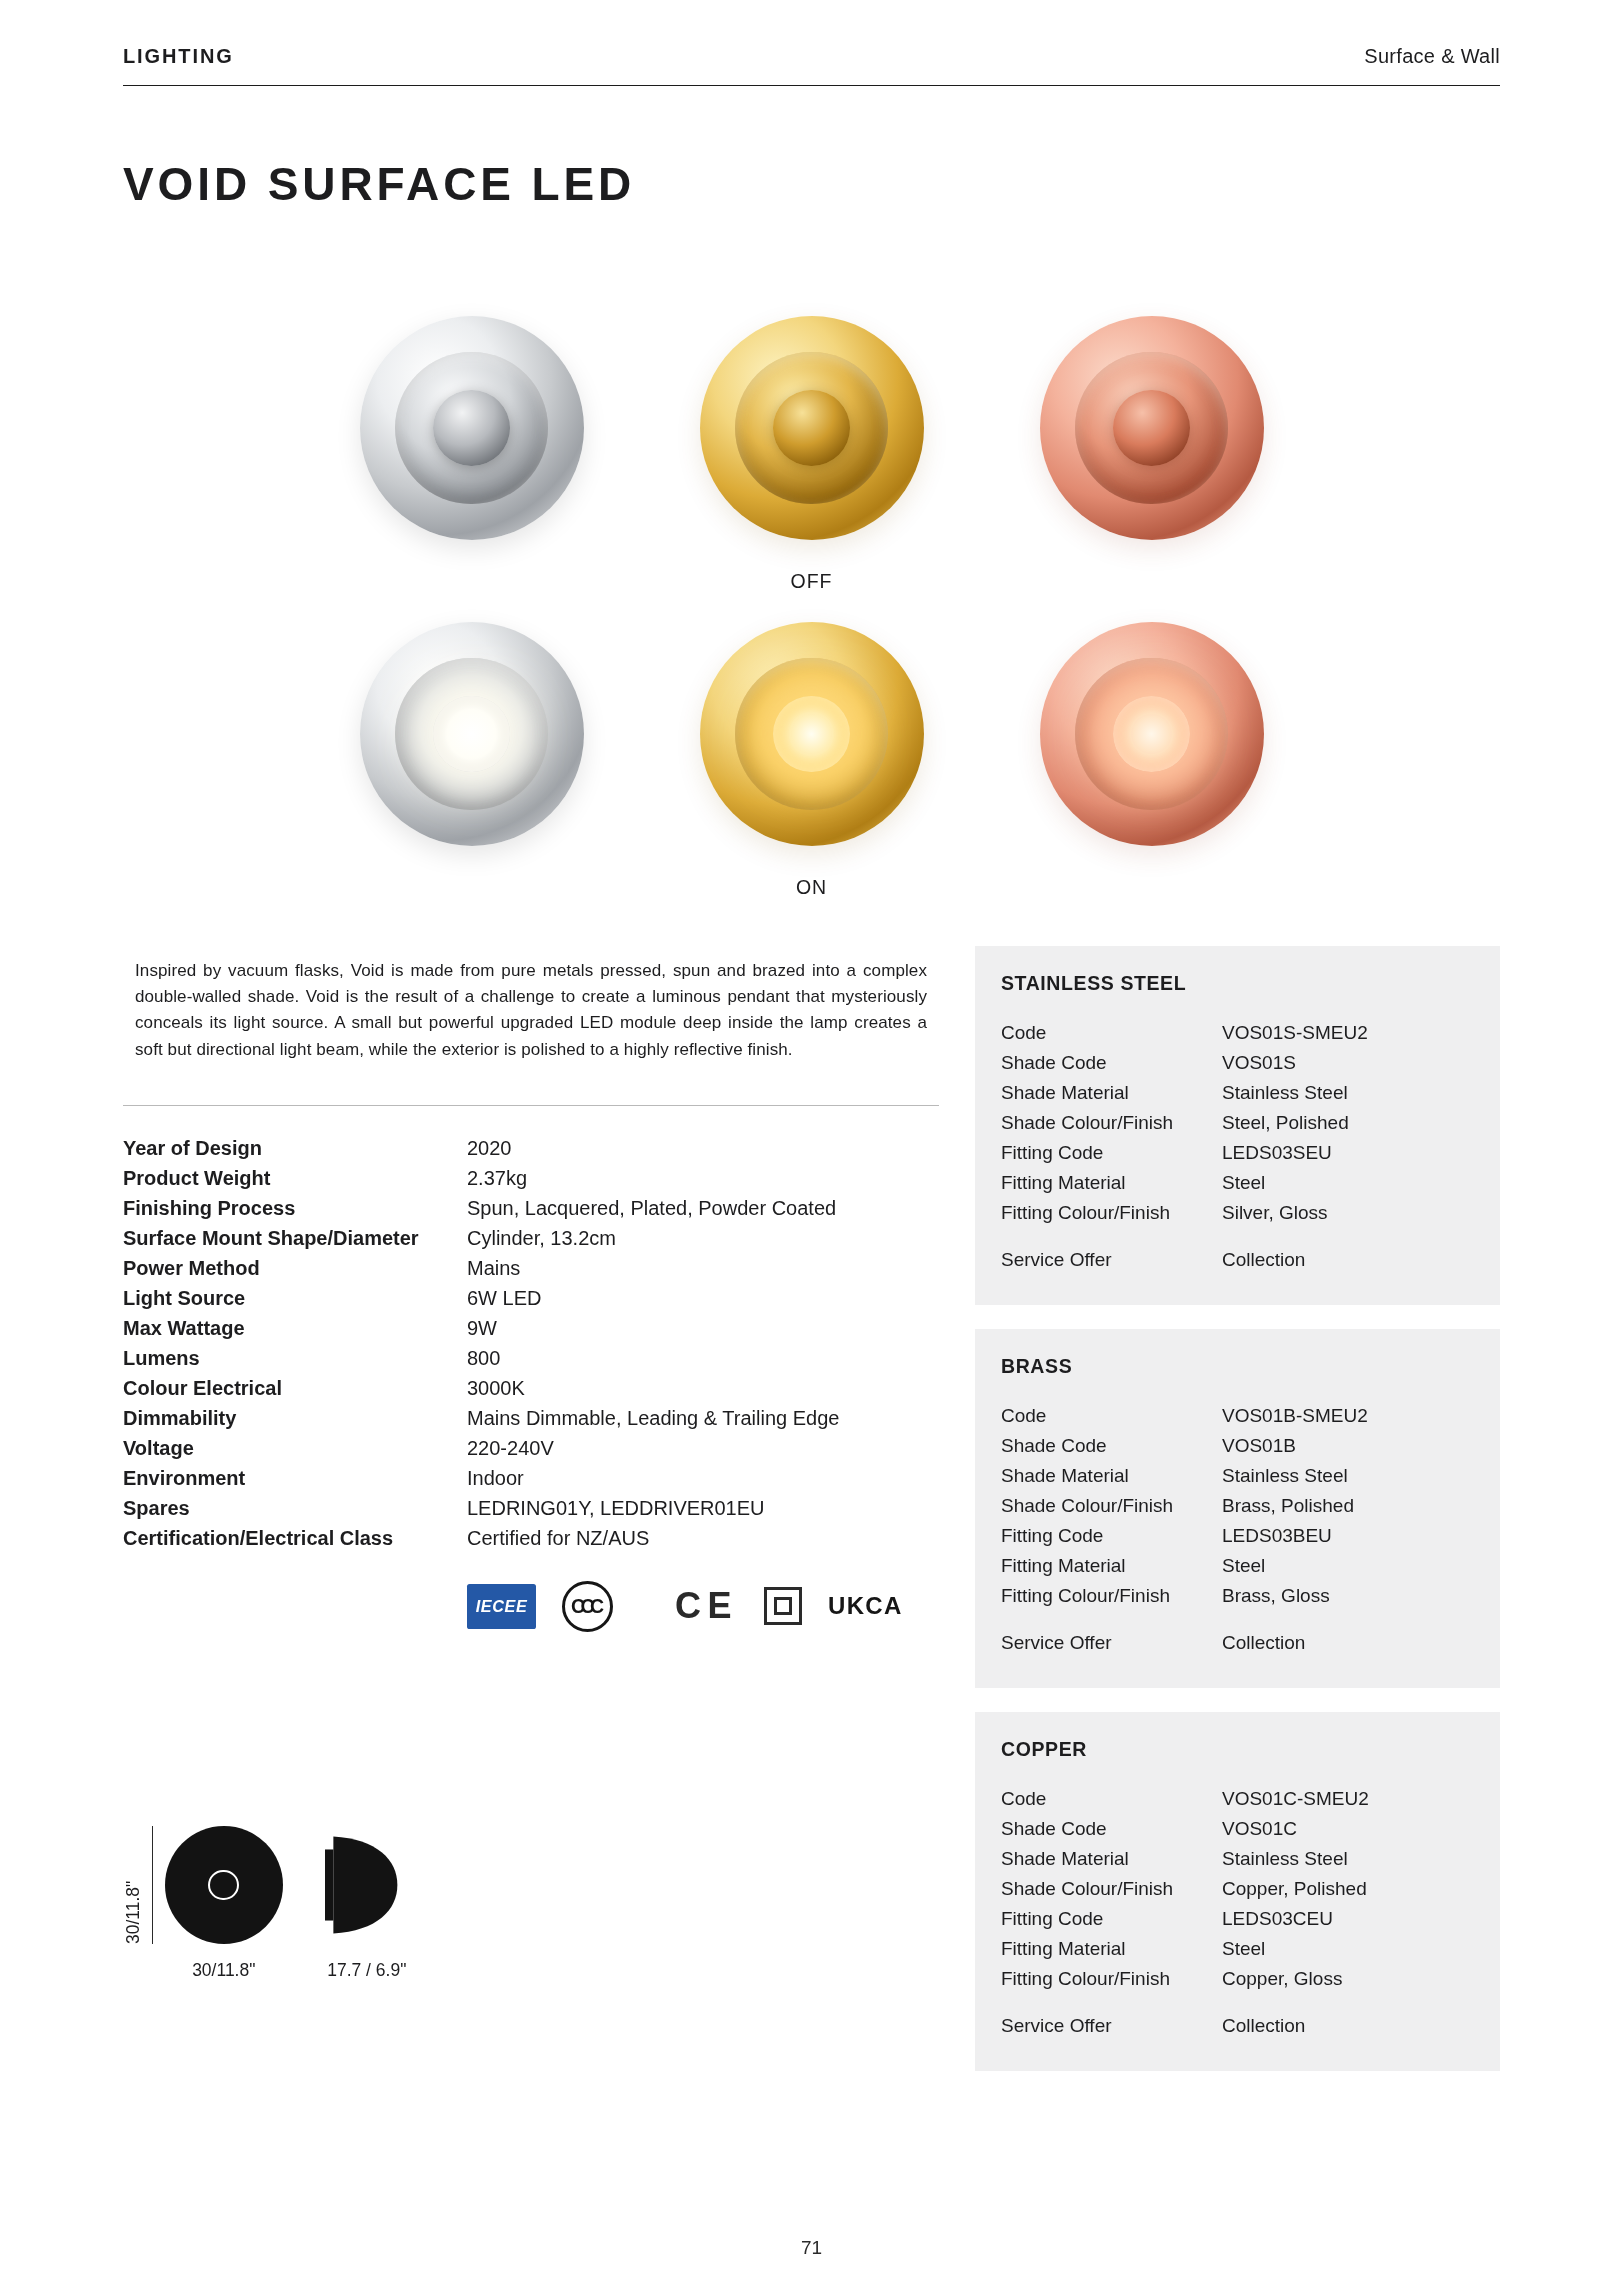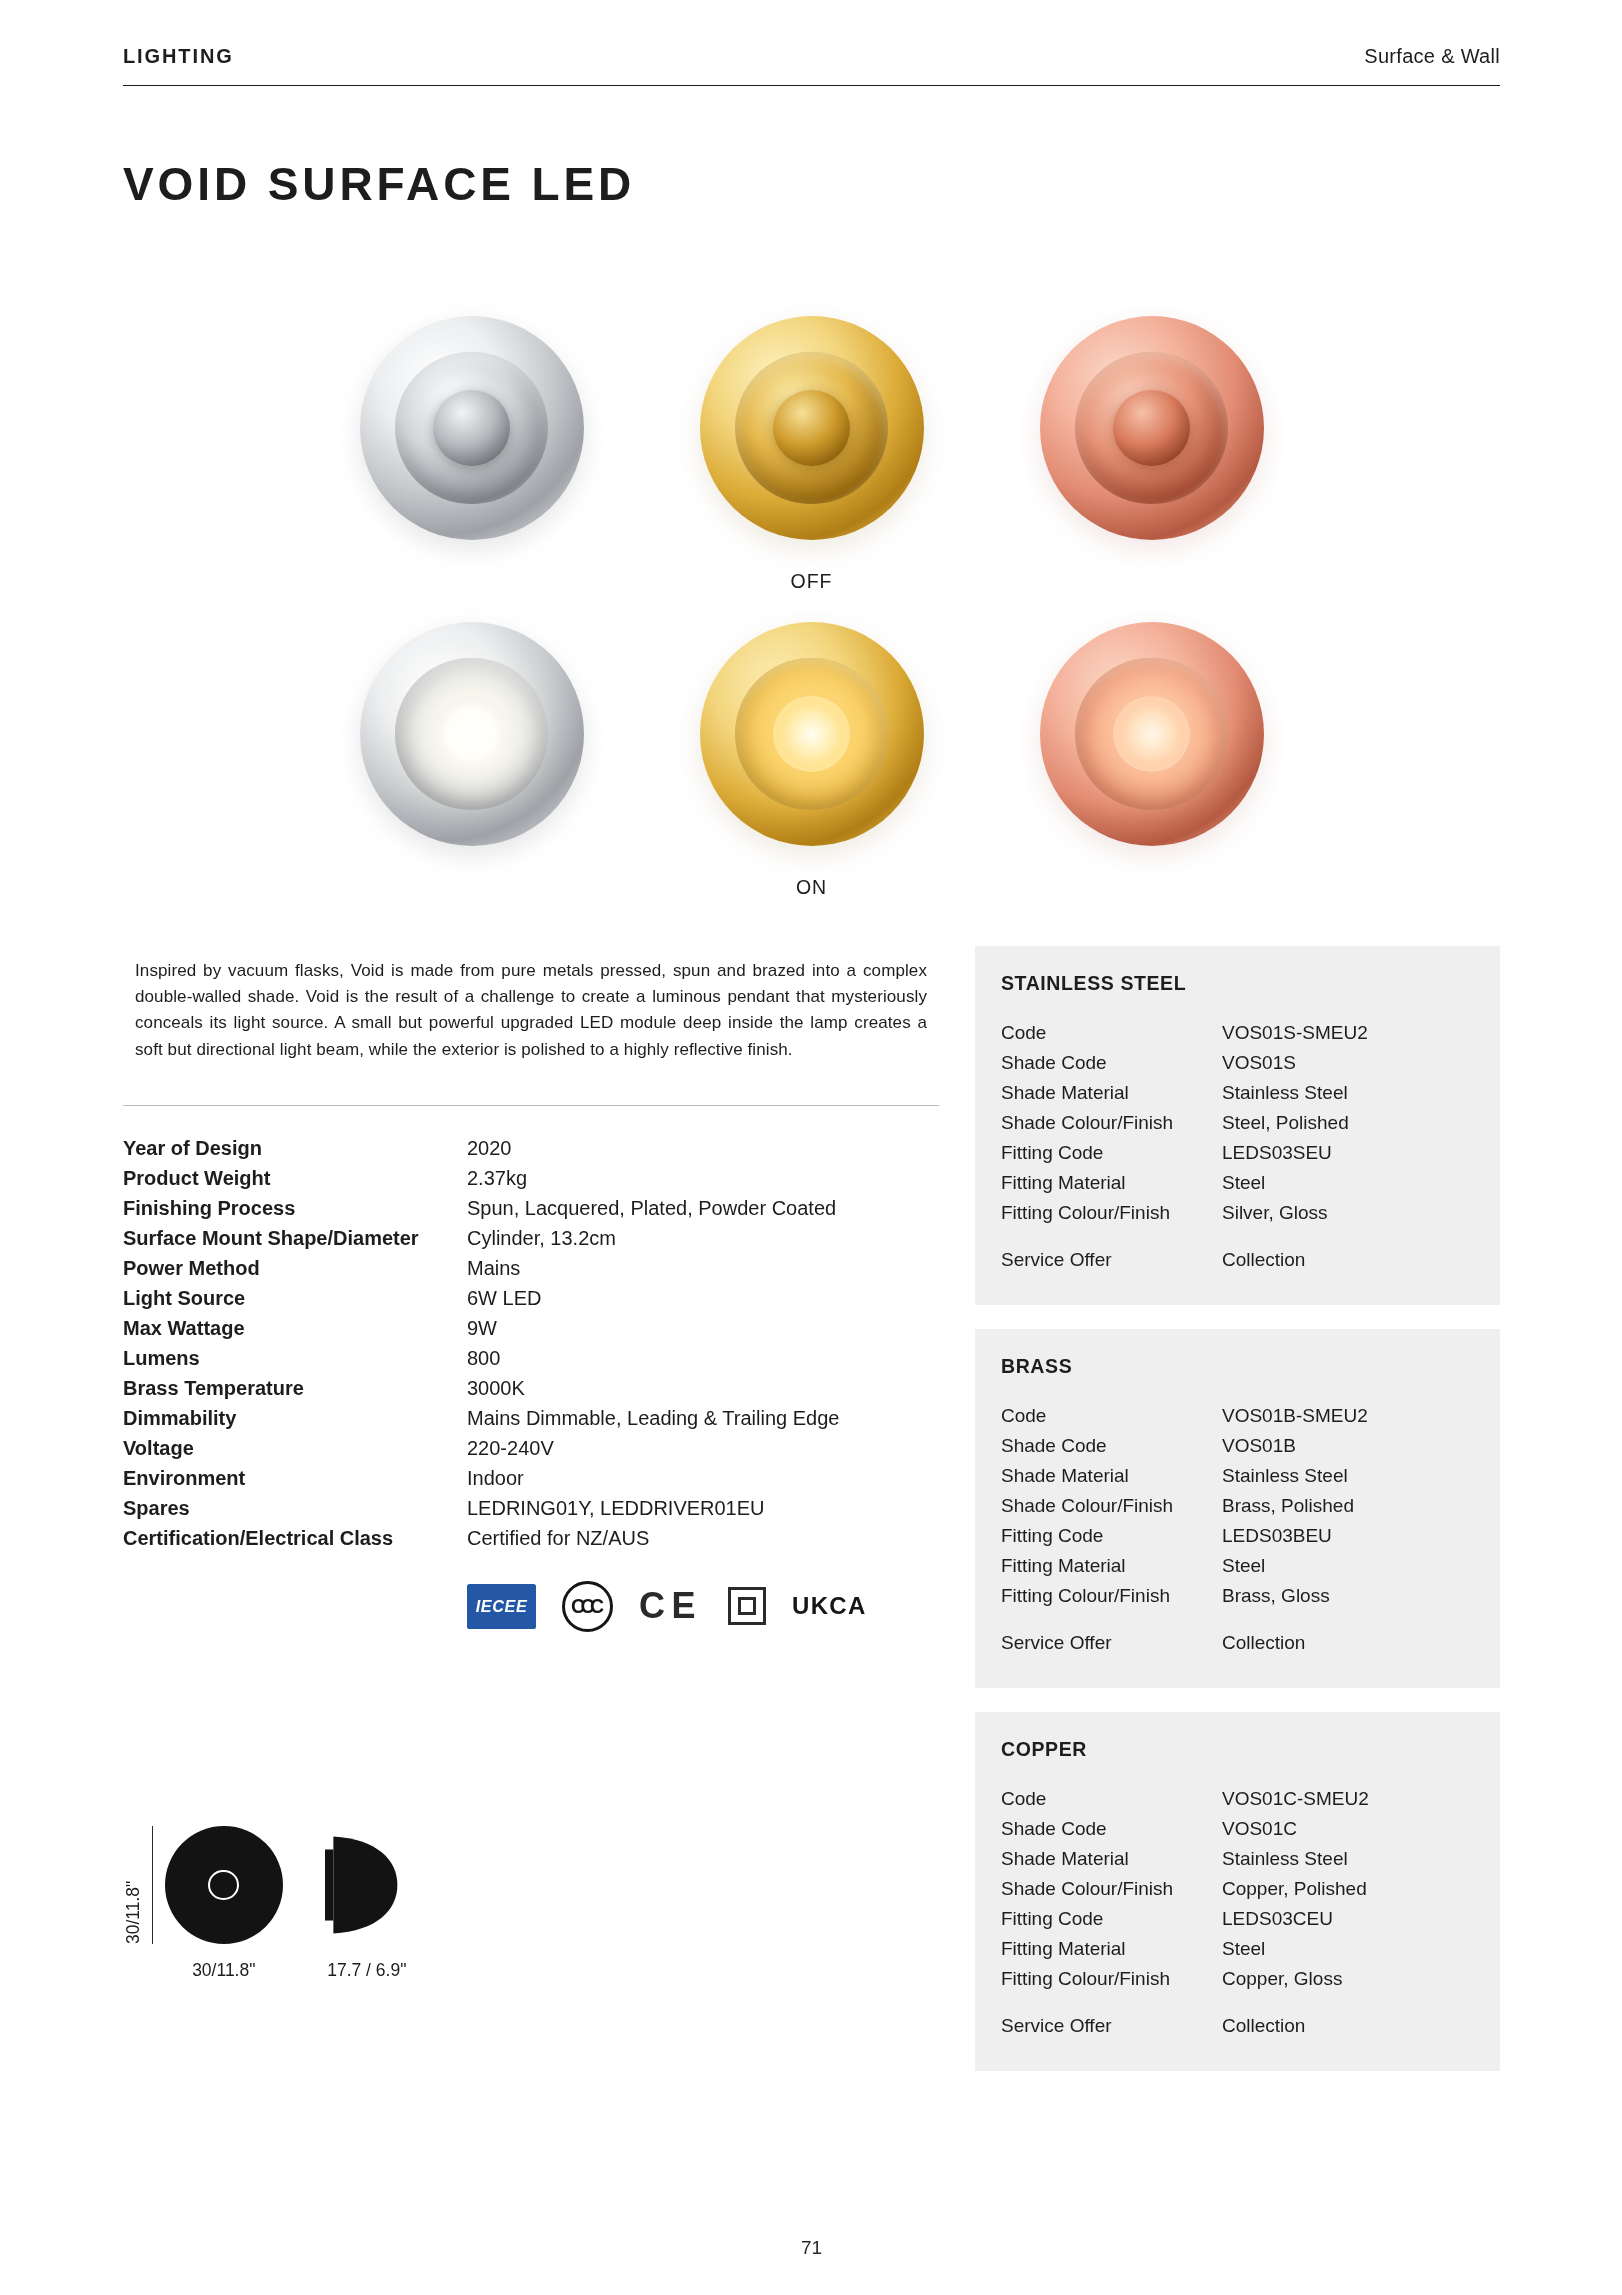--- a/index.html
+++ b/index.html
@@ -63,21 +63,21 @@
 
   .specs { margin:0; }
   .spec-row { display:flex; font-size:20px; line-height:30px; }
   .spec-row dt { width:344px; flex-shrink:0; font-weight:bold; }
   .spec-row dd { margin:0; flex:1; }
 
   
   .certs { display:flex; align-items:center; gap:26px; margin:23.4px 0 0 344px; height:60px; }
   .cert-iecee { width:69px; height:45px; background:#2458a6; color:#ffffff; display:flex; align-items:center; justify-content:center; font-size:16.2px; font-weight:bold; font-style:italic; letter-spacing:0.6px; border-radius:2.6px; }
   .cert-ccc { width:51px; height:51px; border:3.2px solid #161616; border-radius:50%; display:flex; align-items:center; justify-content:center; font-weight:bold; font-size:19.5px; letter-spacing:-4.5px; padding-right:4.5px; color:#161616; }
-  .cert-ce { font-size:36px; font-weight:bold; letter-spacing:6.5px; color:#2a2a2a; }
+  .cert-ce { font-size:36px; font-weight:bold; letter-spacing:6.5px; color:#2a2a2a;margin-left:36px; }
   .cert-class2 { width:38px; height:38px; border:3.2px solid #2a2a2a; display:flex; align-items:center; justify-content:center; }
   .cert-class2 .inner-square { width:18px; height:18px; border:3.2px solid #2a2a2a; }
   .cert-ukca { display:flex; flex-direction:row; line-height:0.95; font-weight:bold; font-size:24px; letter-spacing:1.3px; color:#161616; }
 
   
   .box { background:#efeff0; padding:26px 26px 30px; margin-bottom:23.4px; }
   .box-heading { margin:0 0 23.4px; font-size:19.5px; font-weight:bold; letter-spacing:0.6px; }
   .box-row { display:flex; font-size:19px; line-height:30px; }
   .box-row .lbl { width:221px; flex-shrink:0; font-weight:normal; }
   .box-row .val { flex:1; }
@@ -176,21 +176,21 @@
           </div>
         <div class="spec-row">
             <dt>Max Wattage</dt>
             <dd>9W</dd>
           </div>
         <div class="spec-row">
             <dt>Lumens</dt>
             <dd>800</dd>
           </div>
         <div class="spec-row">
-            <dt>Brass Temperature</dt>
+            <dt>Colour Electrical</dt>
             <dd>3000K</dd>
           </div>
         <div class="spec-row">
             <dt>Dimmability</dt>
             <dd>Mains Dimmable, Leading &amp; Trailing Edge</dd>
           </div>
         <div class="spec-row">
             <dt>Voltage</dt>
             <dd>220-240V</dd>
           </div>

